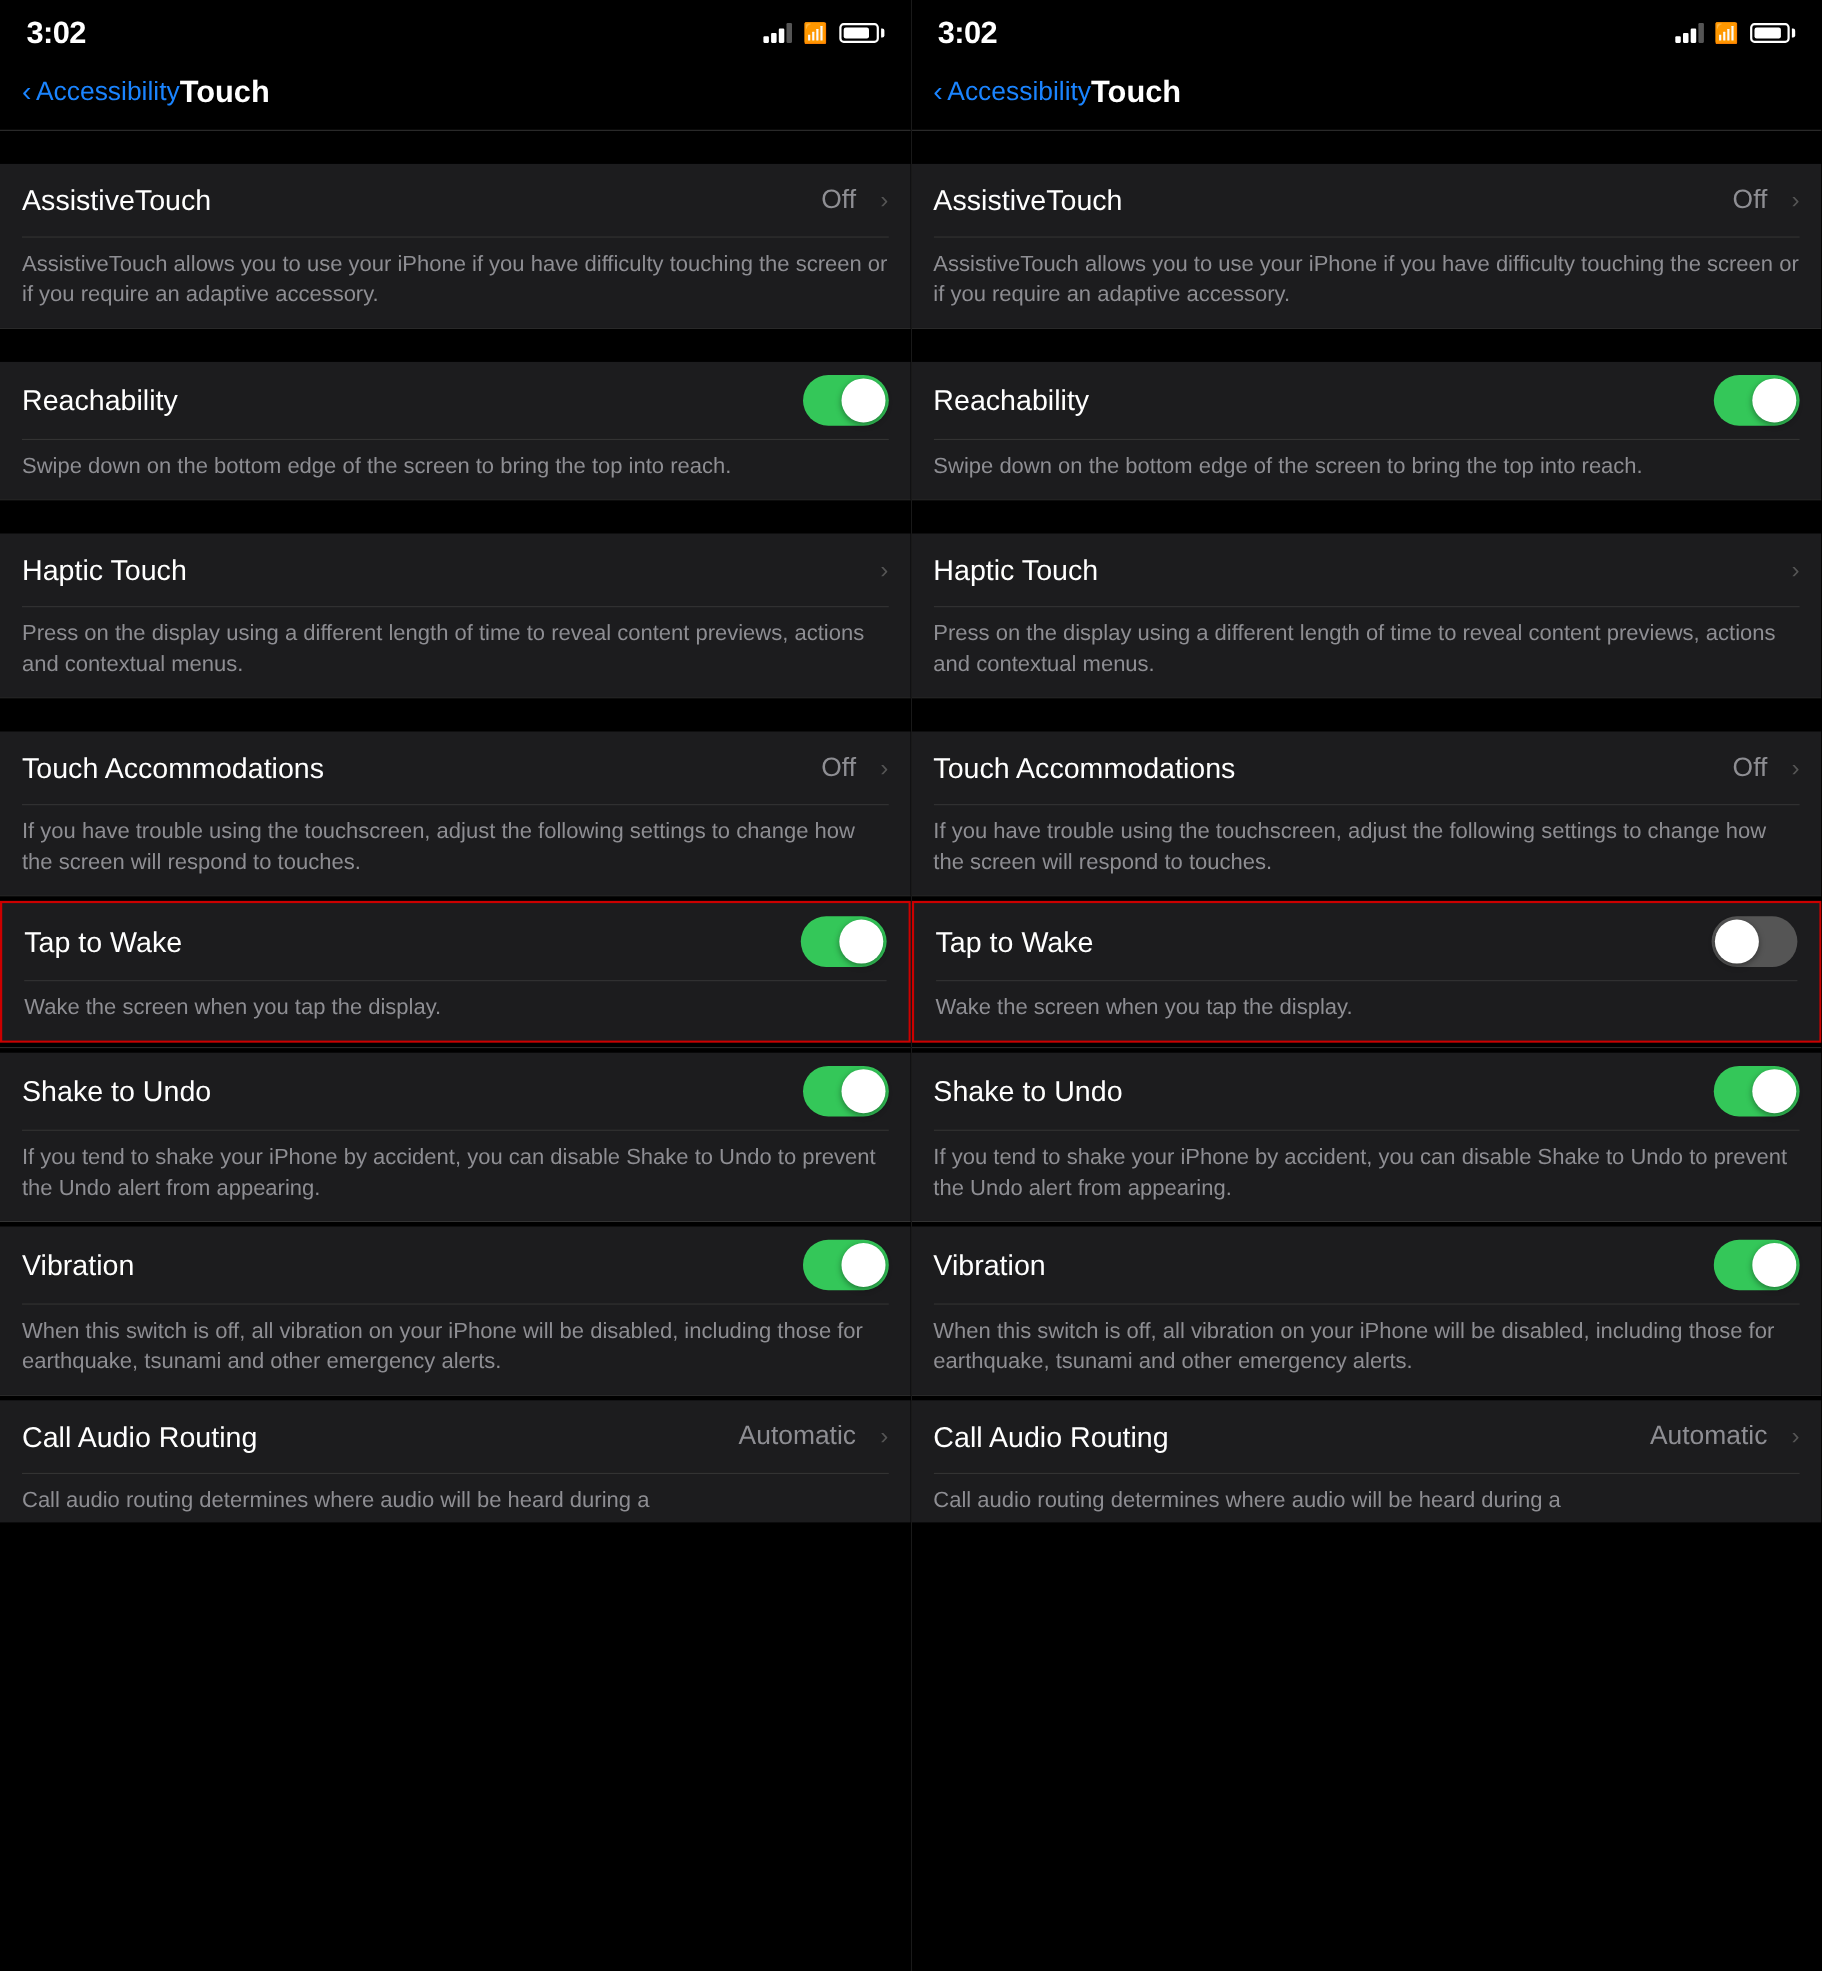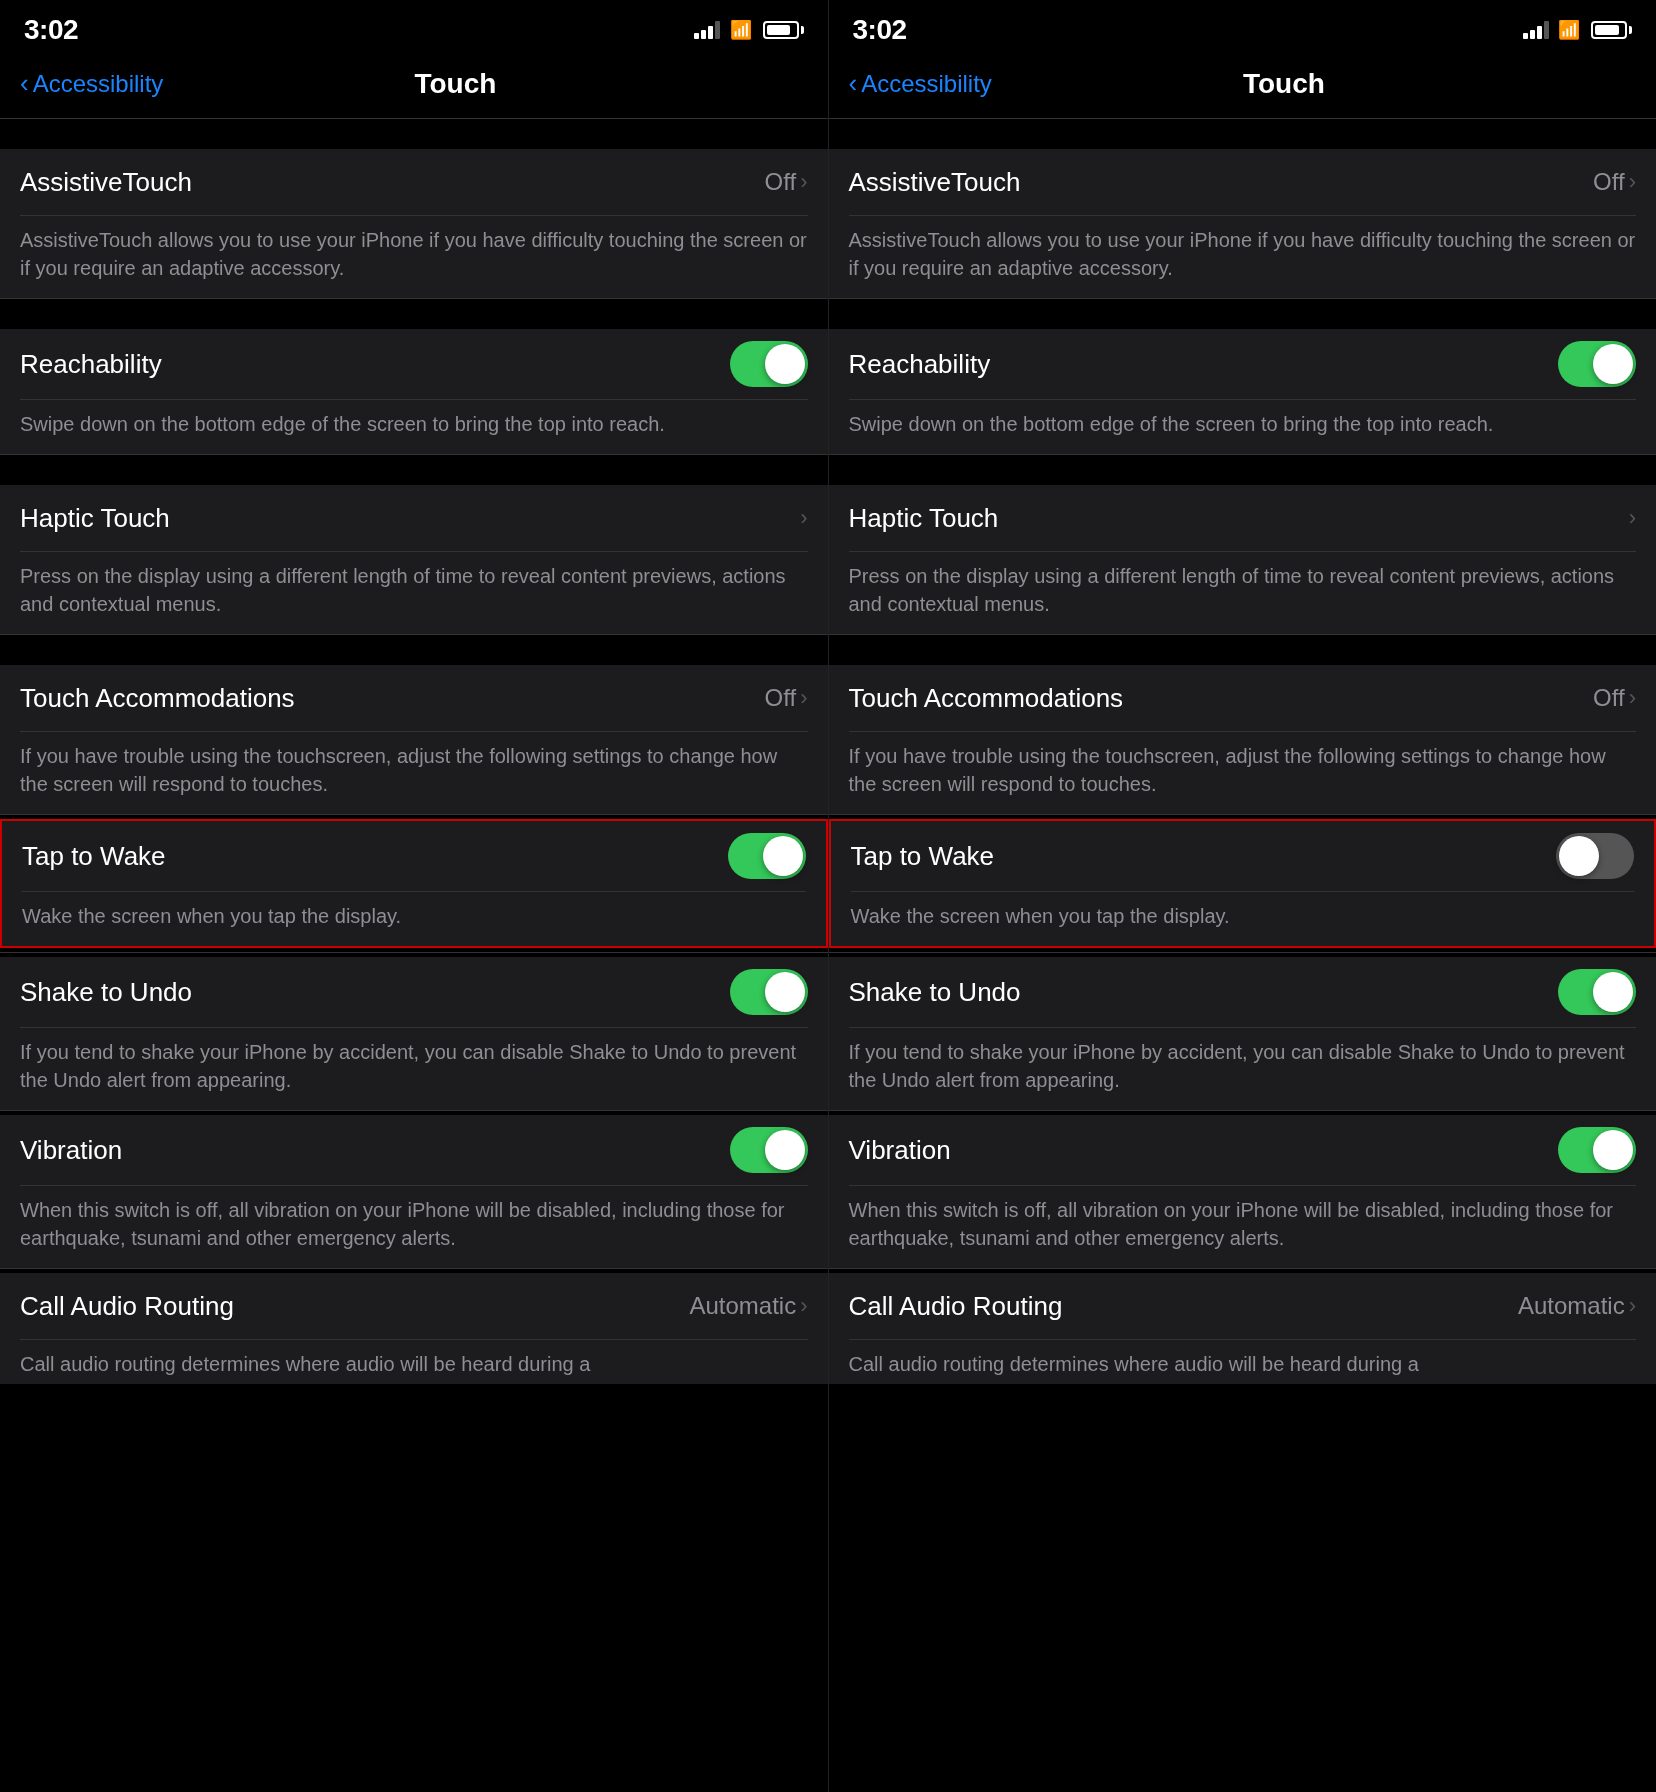--- a/index.html
+++ b/index.html
@@ -104,21 +104,20 @@
       font-size: 26px;
       font-weight: 300;
       line-height: 1;
       margin-top: -2px;
     }
     .back-label {
       font-size: 24px;
     }
     .nav-title {
       flex: 1;
-      text-align: center;
       font-size: 28px;
       font-weight: 600;
       color: #fff;
       margin-right: 60px;
     }
 
     
     .divider {
       height: 1px;
       background: #333;
@@ -142,21 +141,21 @@
       padding: 12px 0;
     }
     .setting-label {
       font-size: 26px;
       color: #fff;
       font-weight: 400;
     }
     .setting-right {
       display: flex;
       align-items: center;
-      gap: 4px;
+      gap: 22px;
     }
     .setting-value {
       font-size: 24px;
       color: #8e8e93;
     }
     .chevron-right {
       color: #555;
       font-size: 22px;
     }
     .setting-desc {

